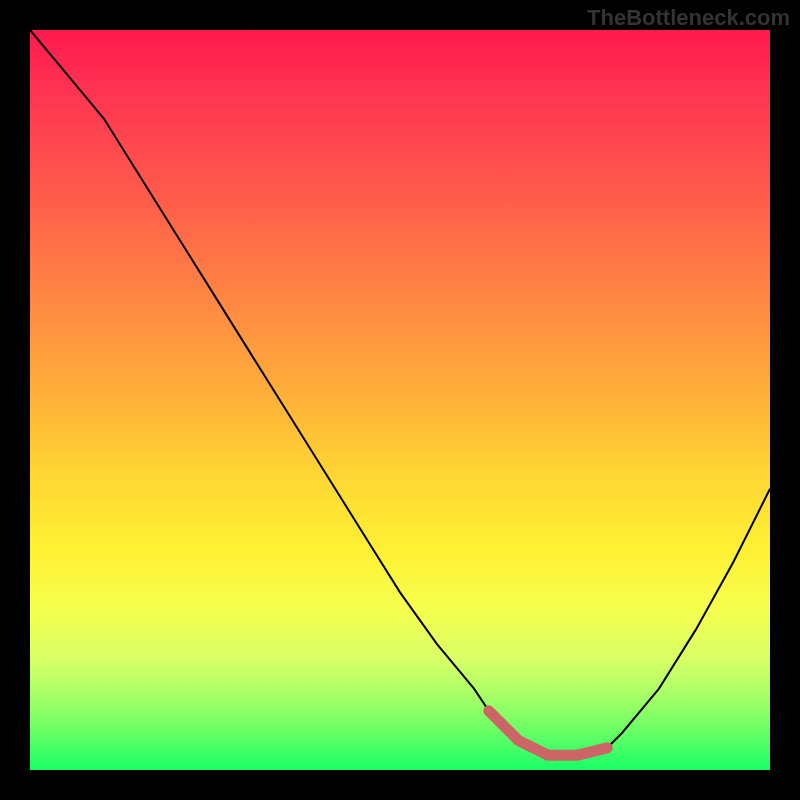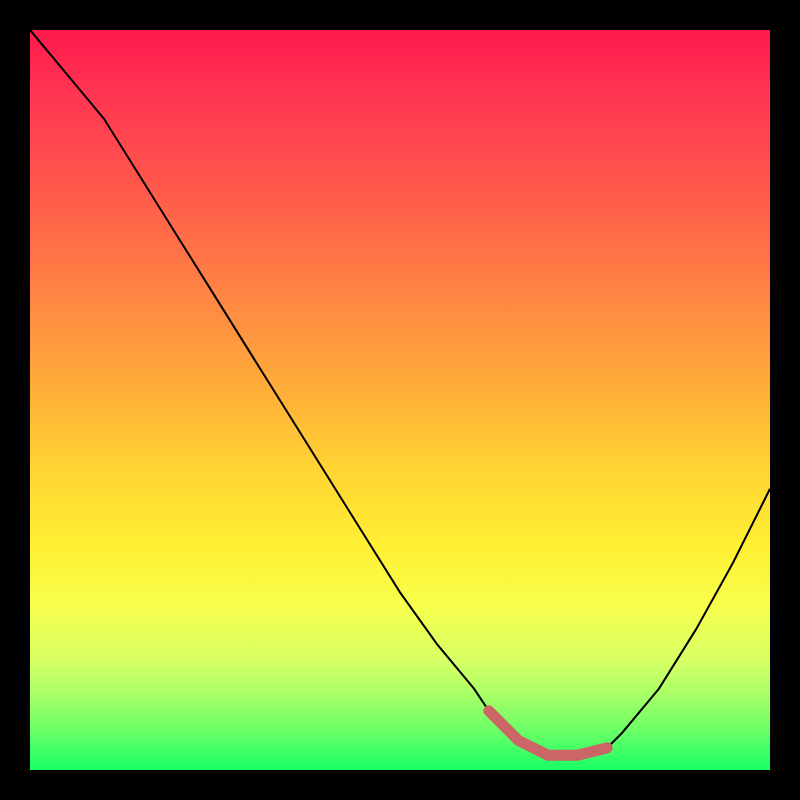--- a/index.html
+++ b/index.html
@@ -65,20 +65,21 @@
     fill: none;
     stroke: #cc6666;
     stroke-width: 11;
     stroke-linecap: round;
   }
 </style>
 </head>
 <body>
 
 <div class="container">
+  <div class="watermark">TheBottleneck.com</div>
 
   <div class="plot">
     <svg class="curve" viewBox="0 0 740 740" preserveAspectRatio="none">
       <path id="main-curve" class="curve-path" d="M0.0 0.0 L37.0 44.4 L74.0 88.8 L111.0 148.0 L148.0 207.2 L185.0 266.4 L222.0 325.6 L259.0 384.8 L296.0 444.0 L333.0 503.2 L370.0 562.4 L407.0 614.2 L444.0 658.6 L458.8 680.8 L488.4 710.4 L518.0 725.2 L547.6 725.2 L577.2 717.8 L592.0 703.0 L629.0 658.6 L666.0 599.4 L703.0 532.8 L740.0 458.8"></path>
       <path id="marker-curve" class="marker-path" d="M458.8 680.8 L488.4 710.4 L518.0 725.2 L547.6 725.2 L577.2 717.8"></path>
     </svg>
   </div>
 </div>
 
 </body></html>

